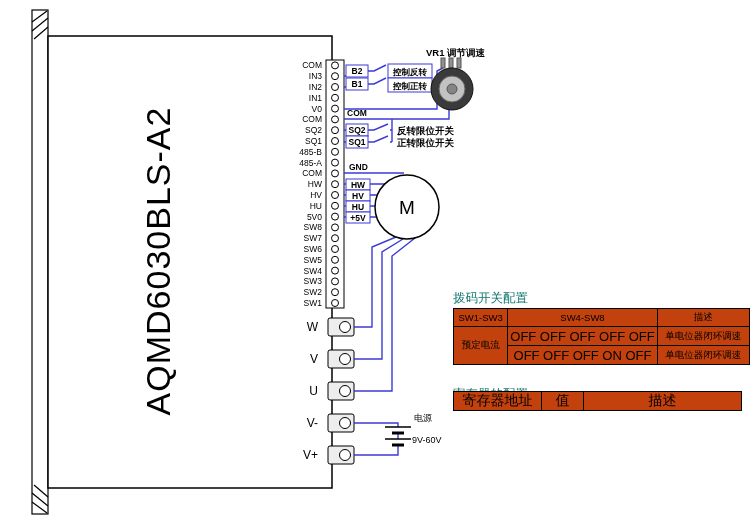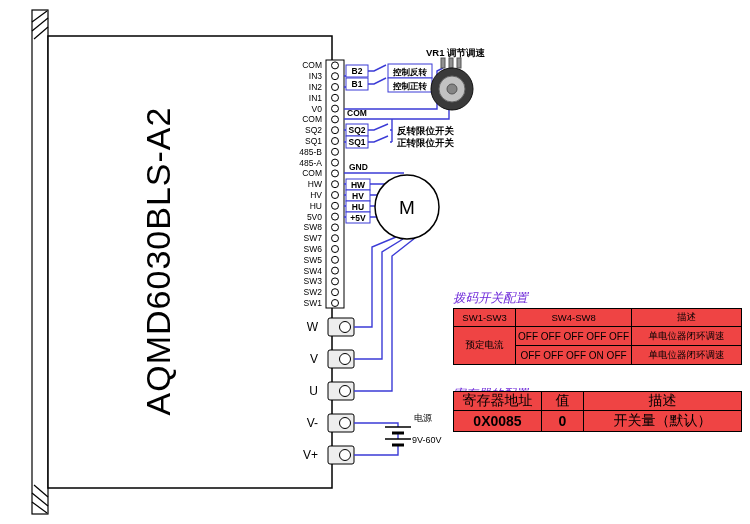--- a/index.html
+++ b/index.html
@@ -4,32 +4,32 @@
 <style>
   * { margin:0; padding:0; box-sizing:border-box; }
   html,body { background:#fff; font-family:"Liberation Sans", sans-serif; }
   .stage { position:relative; width:750px; height:524px; background:#fff; overflow:hidden; }
   .stage > svg { position:absolute; left:0; top:0; }
   .model-label {
     position:absolute; left:158px; top:261px;
     transform:translate(-50%,-50%) rotate(-90deg);
     font-size:34px; color:#000; white-space:nowrap; letter-spacing:1px;
   }
-  .tbl-title { position:absolute; font-size:12.5px; color:#6d28d9;font-style:italic; }
+  .tbl-title { position:absolute; font-size:12.5px; color:#0f766e; }
   .title-dip { left:453px; top:290px; }
   .title-reg { left:453px; top:386px; }
-  table.dt { position:absolute; border-collapse:collapse; table-layout:fixed; background:#ef4444; }
+  table.dt { position:absolute; border-collapse:collapse; table-layout:fixed; background:#c2410c; }
   table.dt th, table.dt td {
     border:1px solid #000; text-align:center; vertical-align:middle;
     font-weight:normal; padding:0 2px; color:#000; overflow:hidden; white-space:nowrap;
   }
   #dip-table { left:453px; top:308px; font-size:9.5px; }
   #dip-table th { height:18px; }
   #dip-table td { height:19px; }
-  #dip-table td.sw-vals { font-size:10px; }
+  #dip-table td.sw-vals { font-size:13px; }
   #reg-table { left:453px; top:391px; font-size:14px; }
   #reg-table th { height:18px; }
   #reg-table td { height:21px; }
   #reg-table td.addr, #reg-table td.val { font-weight:bold; }
   
   text { font-family:"Liberation Sans", sans-serif; fill:#000; }
   .pinlbl  { font-size:8.5px; text-anchor:end; }
   .termlbl { font-size:12px;  text-anchor:end; }
   .boxlbl  { font-size:8.5px; font-weight:bold; text-anchor:middle; }
   .wirelbl { font-size:8.5px; font-weight:bold; }
@@ -239,21 +239,16 @@
         <col style="width:158px">
       </colgroup>
     <thead>
       <tr>
         <th>寄存器地址</th>
         <th>值</th>
         <th>描述</th>
       </tr>
     </thead>
     <tbody>
-      <tr>
-        <td class="addr">0X0085</td>
-        <td class="val">0</td>
-        <td>开关量（默认）</td>
-      </tr>
     </tbody>
   </table>
 
 </div>
 
 </body></html>

